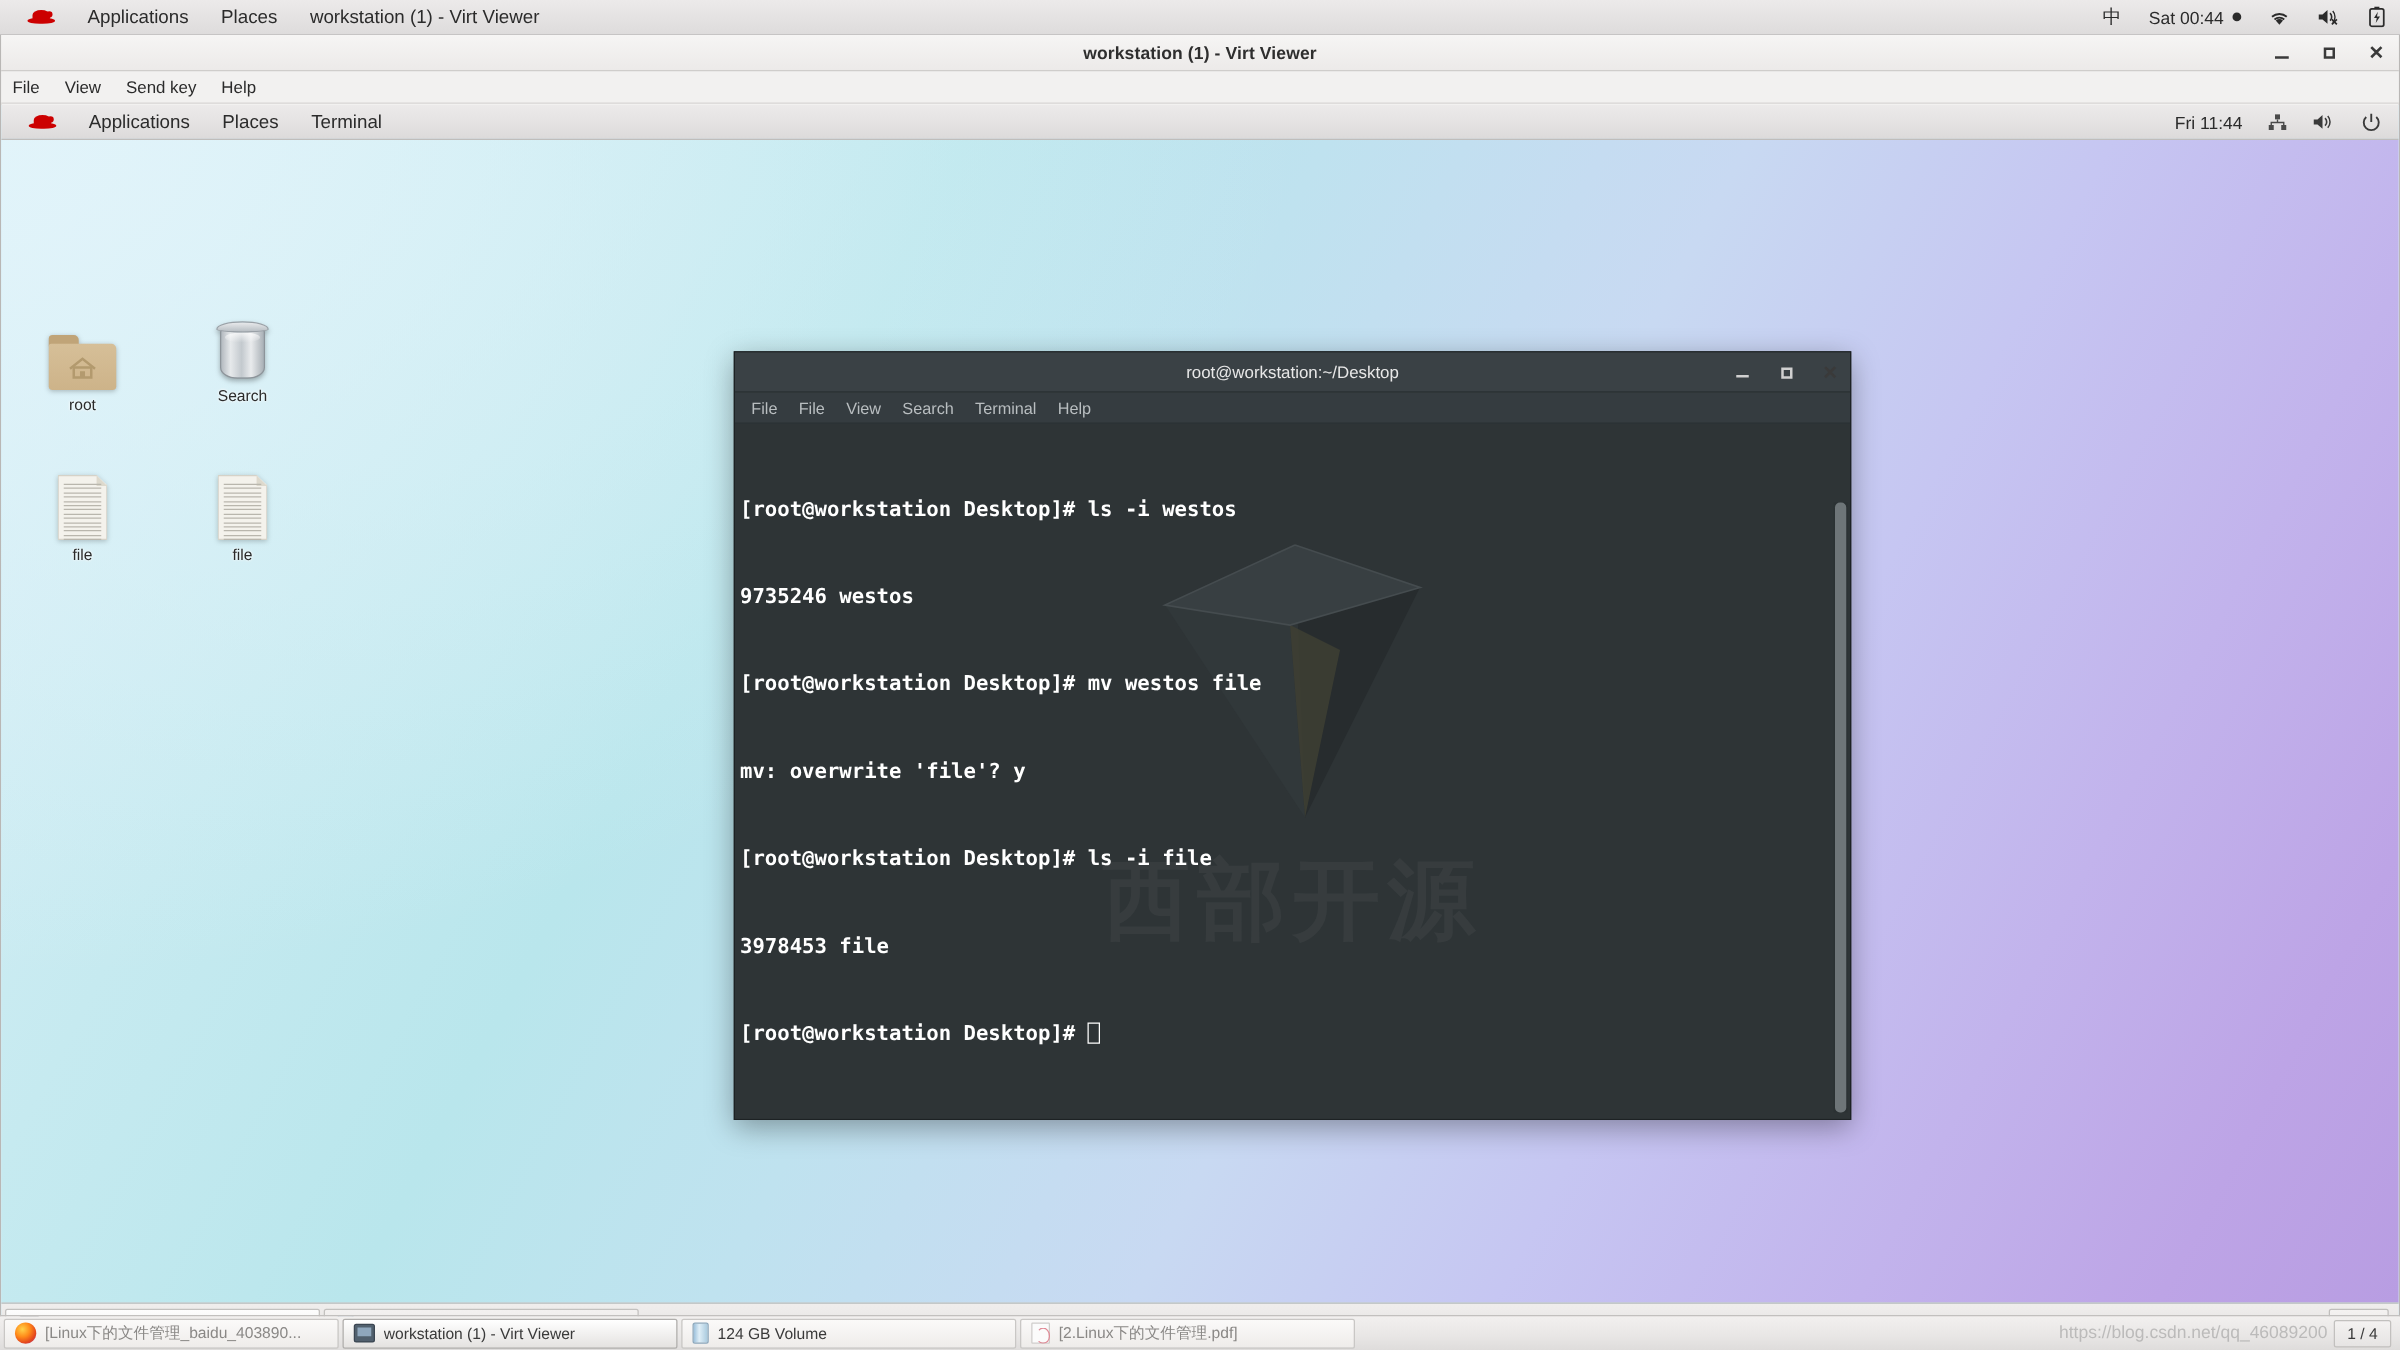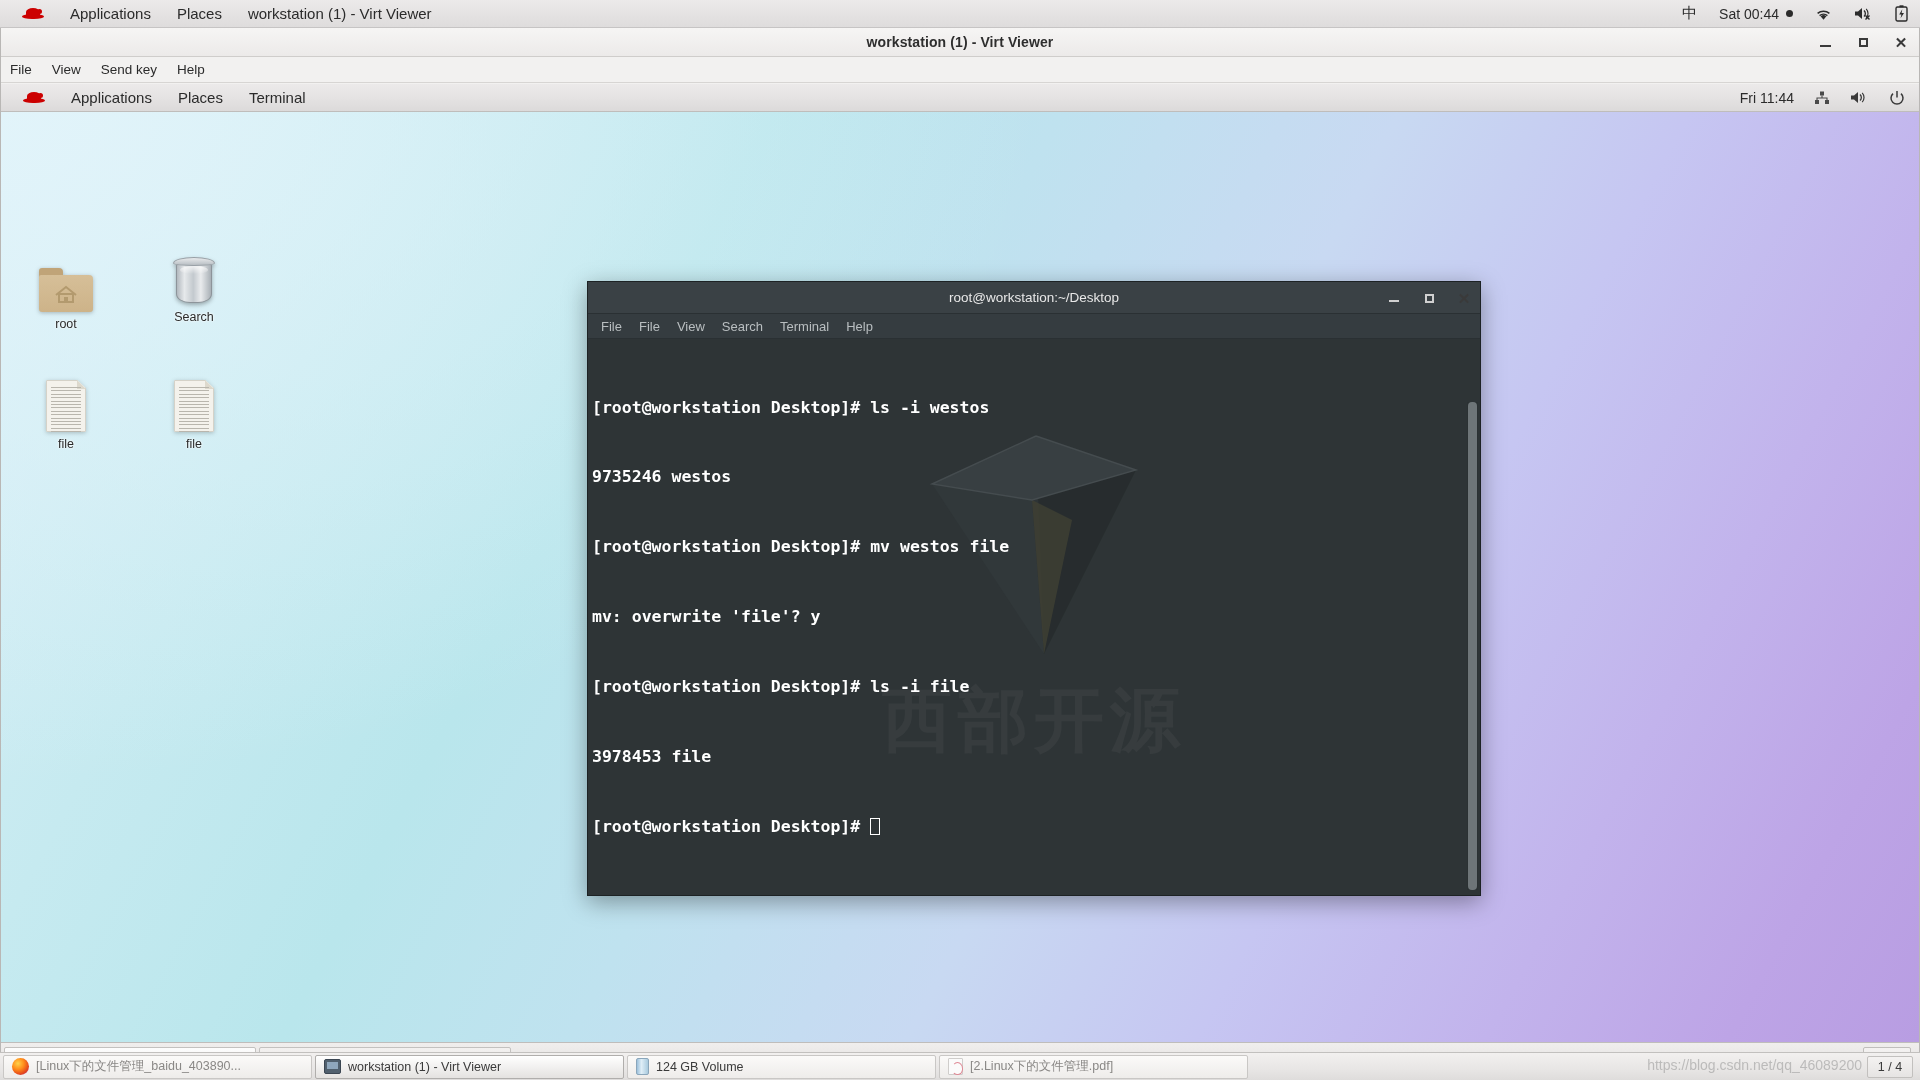--- a/index.html
+++ b/index.html
@@ -238,21 +238,21 @@
   
   #host-taskbar {
     position:absolute; left:0; bottom:0; width:1920px; height:28px;
     background:linear-gradient(to bottom,#f2f0ef 0%,#e8e6e5 60%,#dedcdb 100%);
     border-top:1px solid #c2c0be;
     display:flex; align-items:center; padding:0 3px; gap:3px; z-index:90;
   }
   .host-task {
     height:24px; display:flex; align-items:center; gap:7px; padding:0 8px;
     font-size:12.5px; color:#3a3a3a; border:1px solid #c9c7c5; border-radius:2px;
-    width:309px; overflow:hidden; white-space:nowrap;
+    width:268px; overflow:hidden; white-space:nowrap;
     background:linear-gradient(to bottom,#fbfaf9,#eeecea);
   }
   .host-task.active { background:linear-gradient(to bottom,#ffffff,#e4e2e0); border-color:#b0aeac; }
   .host-task.dim { color:#8a8886; }
   .host-task .txt{overflow:hidden;text-overflow:ellipsis;}
   .ht-ico { width:17px; height:17px; flex:0 0 auto; }
   #host-ws {
     margin-left:auto; margin-right:4px; height:22px; min-width:46px; padding:0 9px;
     display:flex;align-items:center;justify-content:center;font-size:12.5px;color:#3a3a3a;
     border:1px solid #c2c0be; border-radius:2px;

